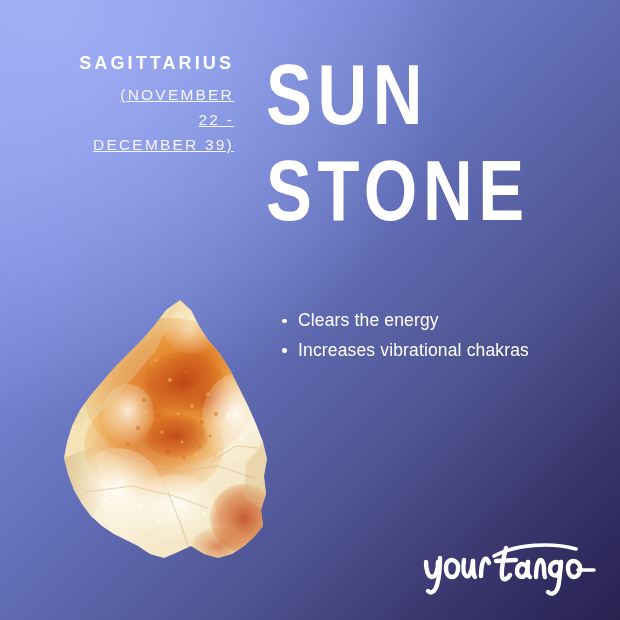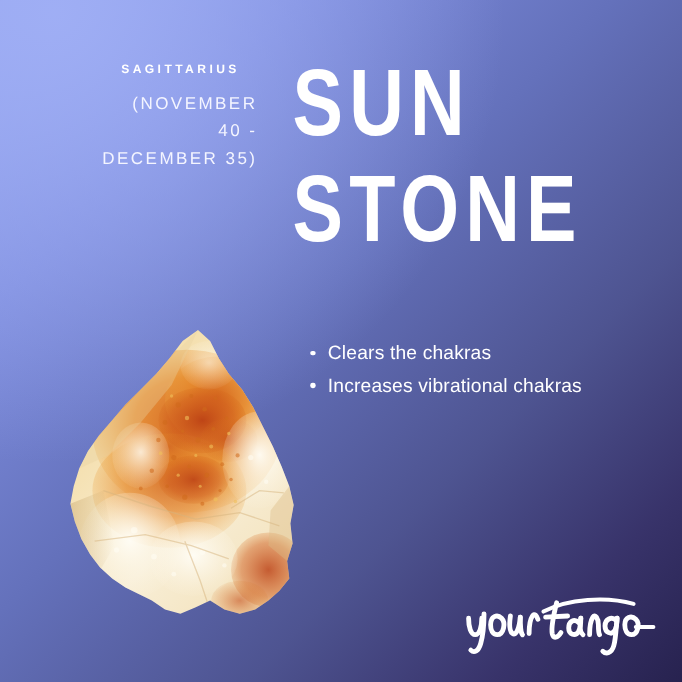--- a/index.html
+++ b/index.html
@@ -17,36 +17,36 @@
   }
   
   #zodiac{
     position:absolute;
     left:0;top:54px;
     width:234px;
     text-align:right;
     color:#ffffff;
   }
   #zodiac .sign{
-    font-size:11px;
+    font-size:18px;
     font-weight:700;
     letter-spacing:3.1px;
     line-height:19px;
-    margin:0 16px 9px 0;
+    margin:0 0 9px 0;
     white-space:nowrap;
   }
   #zodiac .dates{
     font-size:15.5px;
     font-weight:400;
     letter-spacing:2.2px;
     line-height:25px;
     margin:0;
     color:#f4f5ff;
   }
-  #zodiac .dates span{display:block;}
+  #zodiac .dates span{display:block;text-decoration:underline;}
   
   #headline{
     position:absolute;
     left:266px;top:46px;
     color:#ffffff;
     font-weight:700;
     font-size:86px;
     line-height:96px;
     letter-spacing:7px;
     font-family:"Liberation Sans Narrow","Liberation Sans",sans-serif;
@@ -101,34 +101,34 @@
 </style>
 </head>
 <body>
 
 <div id="poster">
 
   <div id="zodiac">
     <p class="sign">SAGITTARIUS</p>
     <p class="dates">
       <span>(NOVEMBER</span>
-      <span>40 -</span>
-      <span>DECEMBER 35)</span>
+      <span>22 -</span>
+      <span>DECEMBER 39)</span>
     </p>
   </div>
 
   <div id="headline">
     <span class="hl-line">SUN</span>
     <span class="hl-line">STONE</span>
   </div>
 
   <ul id="benefits">
     <li>
       <span class="dot"></span>
-      <span>Clears the chakras</span>
+      <span>Clears the energy</span>
     </li>
     <li>
       <span class="dot"></span>
       <span>Increases vibrational chakras</span>
     </li>
   </ul>
 
   <div id="crystal">
     <svg viewBox="0 0 216 266" xmlns="http://www.w3.org/2000/svg">
       <defs>

